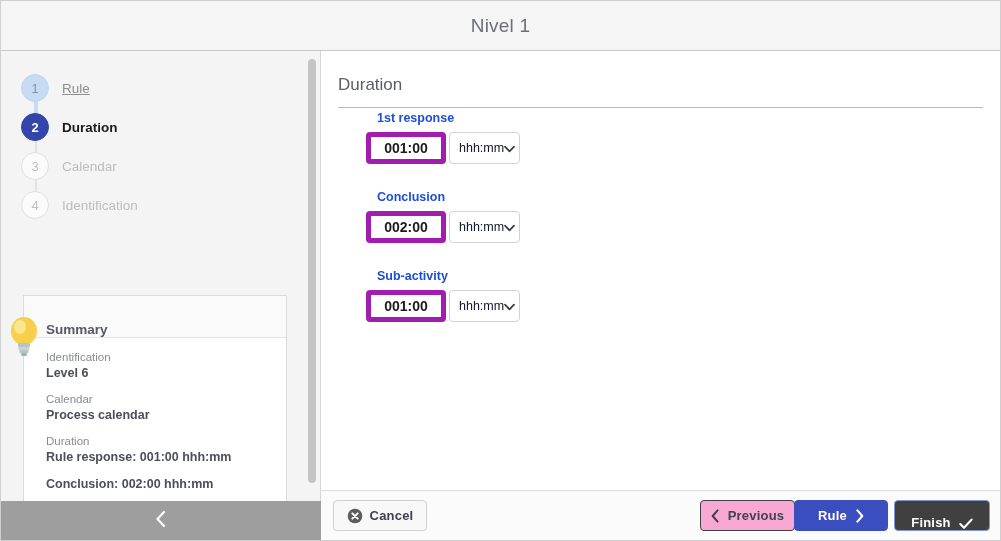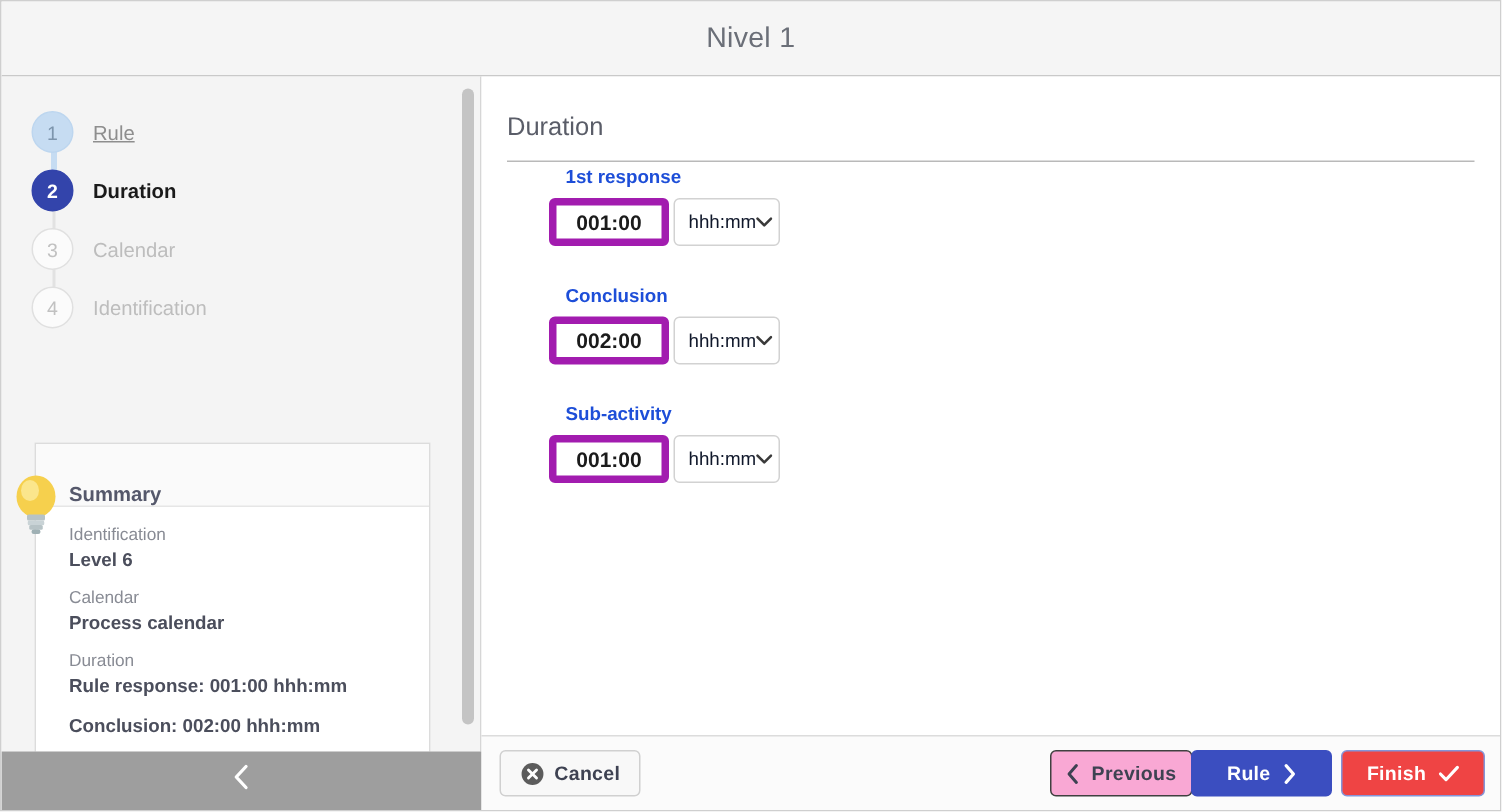--- a/index.html
+++ b/index.html
@@ -297,23 +297,24 @@
   #btn-next {
     left: 473px;
     width: 94px;
     background: #3b4ec0;
     border: 1px solid #3b4ec0;
     color: #ffffff;
   }
   #btn-finish {
     left: 573px;
     width: 96px;
-    background: #ef4444;
+    background: #404040;
     border: 1px solid #8494d8;
     color: #ffffff;
+    align-items: flex-end;
   }
   .btn .bl { letter-spacing: .2px; }
   .ico { display: inline-flex; align-items: center; }
 </style>
 </head>
 <body>
 
 <div id="app">
 
   <div id="header">

